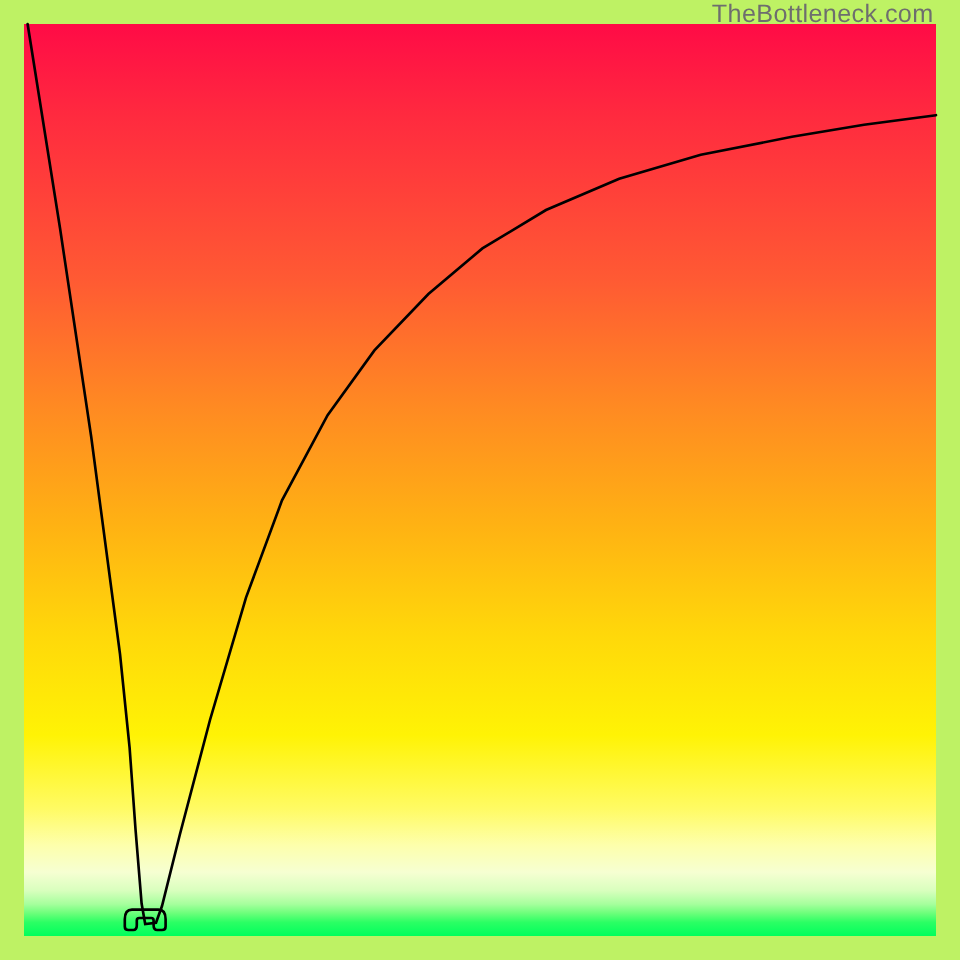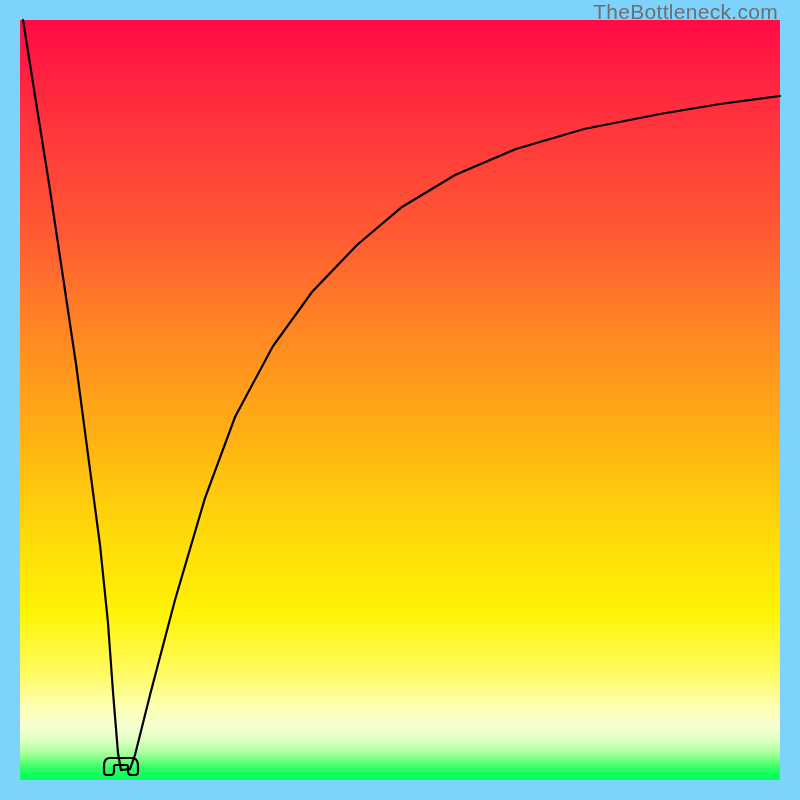--- a/index.html
+++ b/index.html
@@ -8,21 +8,21 @@
     width: 800px;
     height: 800px;
     background: #000000;
     font-family: Arial, Helvetica, sans-serif;
     overflow: hidden;
   }
   .frame {
     position: relative;
     width: 800px;
     height: 800px;
-    background: #7dd3fc;
+    background: #bef264;
   }
   .plot-area {
     position: absolute;
     left: 20px;
     top: 20px;
     width: 760px;
     height: 760px;
     
     background: linear-gradient(
       to bottom,

